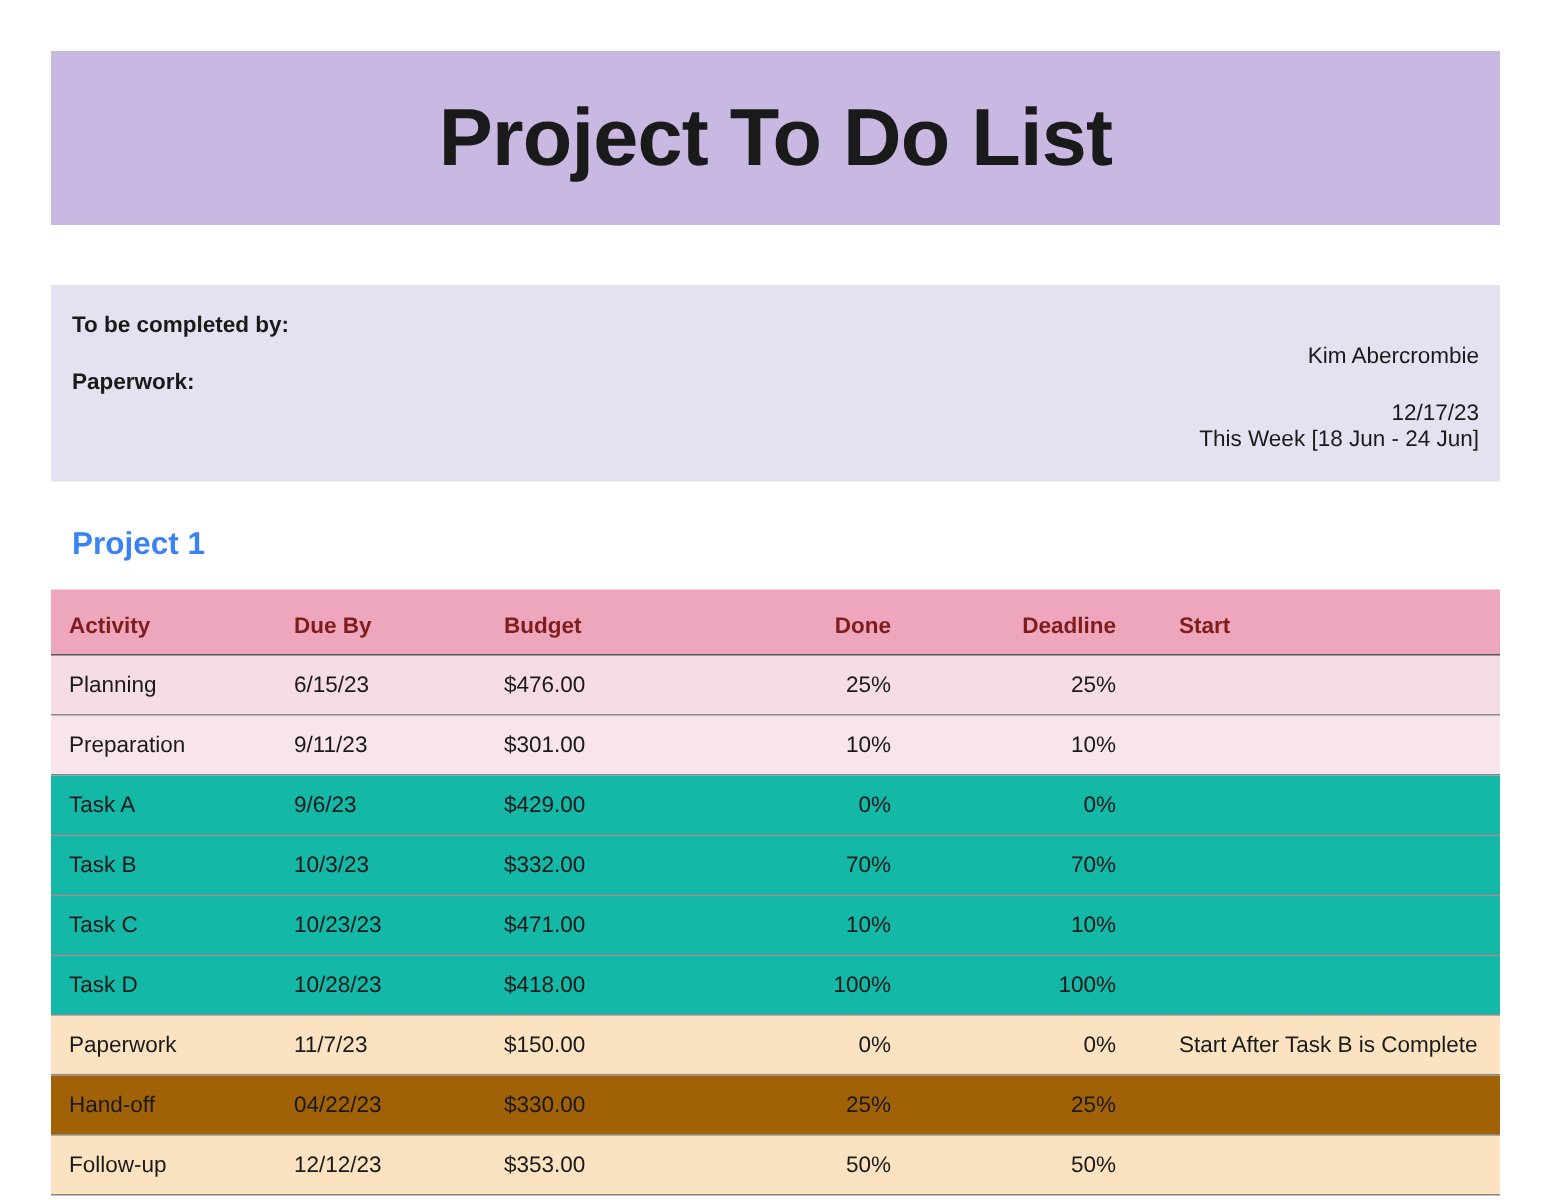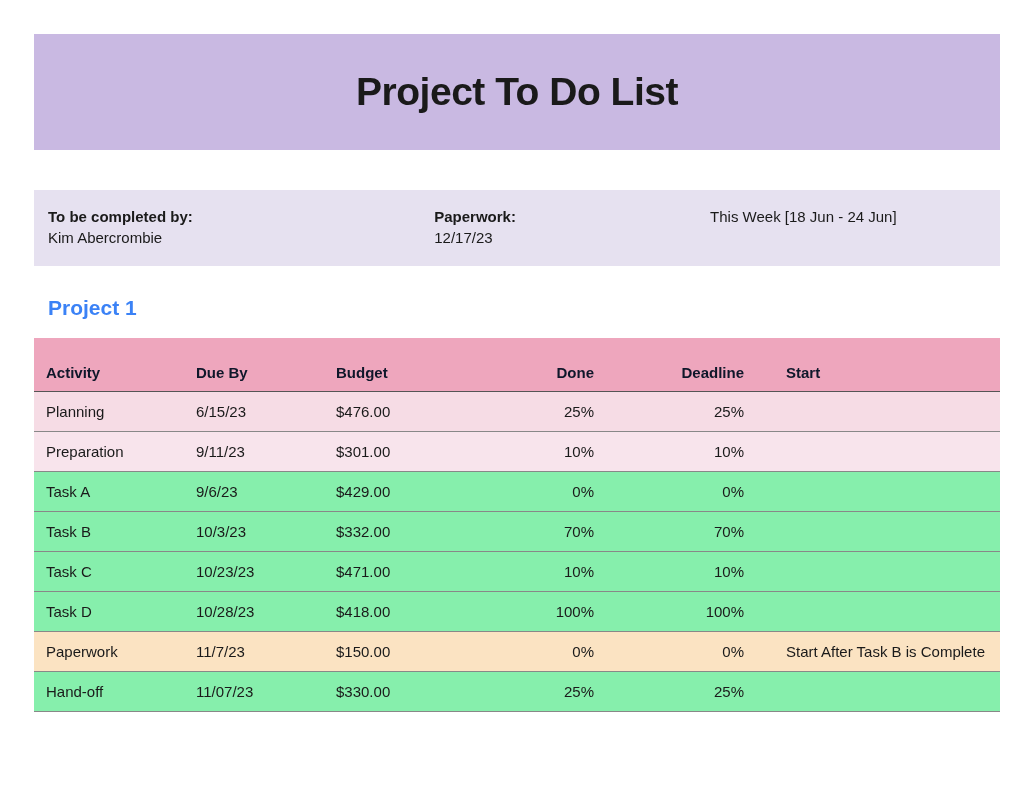--- a/index.html
+++ b/index.html
@@ -12,81 +12,83 @@
   }
   .title-banner {
     background: #c9b9e2;
     margin: 34px 34px 0 34px;
     height: 116px;
     display: flex;
     align-items: center;
     justify-content: center;
   }
   .title-banner h1 {
-    font-size: 39px;
+    font-size: 54px;
     font-weight: 700;
     color: #1a1a1a;
     letter-spacing: -0.5px;
   }
   .info-bar {
     background: #e6e1f0;
     margin: 40px 34px 0 34px;
     padding: 18px 14px 20px 14px;
     display: flex;
+    flex-direction: column;
   }
   .info-block { flex: 1; }
   .info-block.completed-by { flex: 1.4; }
   .info-label {
     font-weight: 700;
     font-size: 15px;
     color: #1a1a1a;
     margin-bottom: 4px;
   }
   .info-value {
     font-size: 15px;
     color: #1a1a1a;
+    text-align: right;
   }
   .project-heading {
     font-size: 21px;
     font-weight: 700;
     margin: 30px 0 18px 48px;
     color: #3b82f6;
   }
   .task-table {
     width: calc(100% - 68px);
     margin-left: 34px;
     border-collapse: collapse;
     font-size: 15px;
   }
   .task-table thead tr { background: #eea6bd; }
   .task-table th {
     text-align: left;
     font-weight: 700;
-    padding: 26px 12px 10px 12px;
+    padding: 16px 12px 10px 12px;
     border-bottom: 1px solid #555;
-    color: #0f172a;
+    color: #7f1d1d;
   }
   .task-table td {
     padding: 11px 12px;
     border-bottom: 1px solid #888;
     color: #1a1a1a;
   }
   .col-activity { width: 150px; }
   .col-dueby    { width: 140px; }
   .col-budget   { width: 150px; }
   .col-done     { width: 150px; text-align: right; padding-right: 30px !important; }
   .col-progress { width: 150px; text-align: right; padding-right: 30px !important; }
   .col-notes    { }
   .task-table th.col-done,
   .task-table th.col-progress { text-align: right; }
   .row-pink-1   { background: #f6dce5; margin-left: 43px; }
   .row-pink-2   { background: #f8e4ec; }
-  .row-green    { background: #86efac; }
+  .row-green    { background: #14b8a6; }
   .row-orange-1 { background: #fbe3c2; }
-  .row-orange-2 { background: #86efac; }
+  .row-orange-2 { background: #a16207; }
 </style>
 </head>
 <body>
 
 <div class="title-banner">
   <h1>Project To Do List</h1>
 </div>
 
 <div class="info-bar">
   <div class="info-block completed-by">
@@ -167,20 +169,28 @@
       <tr class="row-orange-1">
         <td class="col-activity">Paperwork</td>
         <td class="col-dueby">11/7/23</td>
         <td class="col-budget">$150.00</td>
         <td class="col-done">0%</td>
         <td class="col-progress">0%</td>
         <td class="col-notes">Start After Task B is Complete</td>
       </tr>
       <tr class="row-orange-2">
         <td class="col-activity">Hand-off</td>
-        <td class="col-dueby">11/07/23</td>
+        <td class="col-dueby">04/22/23</td>
         <td class="col-budget">$330.00</td>
         <td class="col-done">25%</td>
         <td class="col-progress">25%</td>
+        <td class="col-notes"></td>
+      </tr>
+      <tr class="row-orange-1">
+        <td class="col-activity">Follow-up</td>
+        <td class="col-dueby">12/12/23</td>
+        <td class="col-budget">$353.00</td>
+        <td class="col-done">50%</td>
+        <td class="col-progress">50%</td>
         <td class="col-notes"></td>
       </tr>
     </tbody>
 </table>
 
 </body></html>

